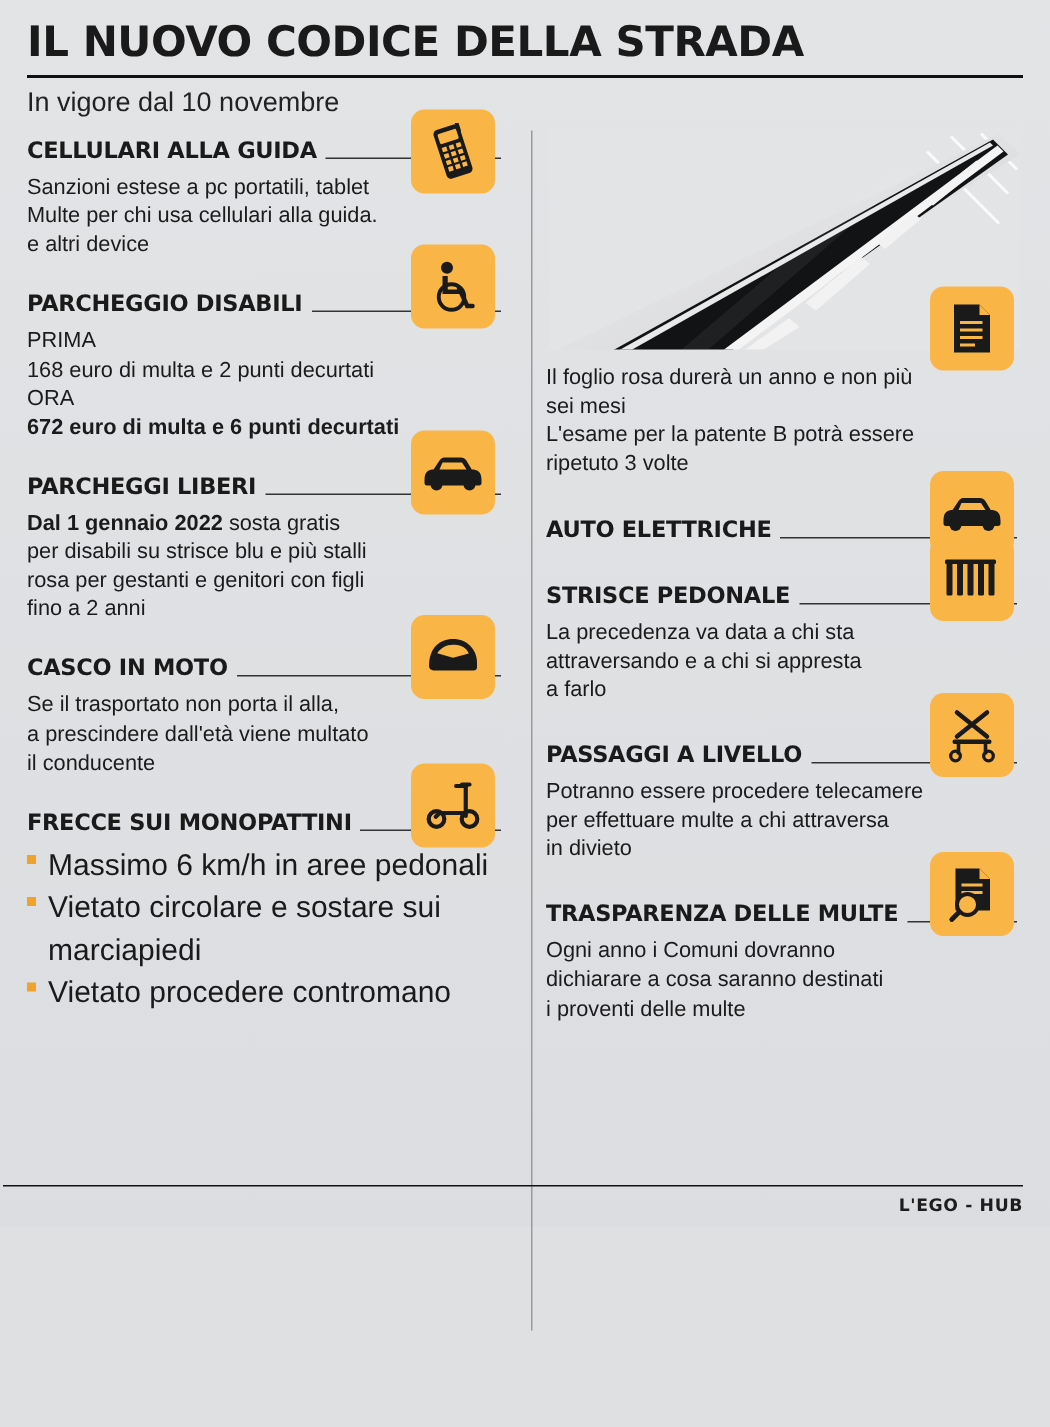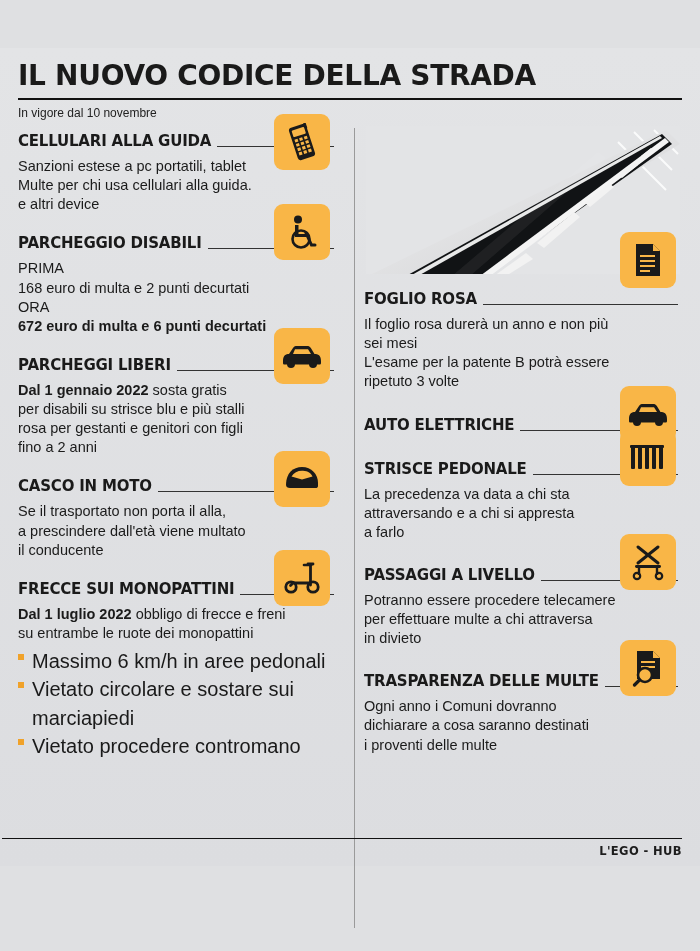--- a/index.html
+++ b/index.html
@@ -9,39 +9,38 @@
     background: #dfe0e2;
     color: #1a1a1a;
     overflow: hidden;
     position: relative;
   }
   .page {
     position: relative;
     width: 700px; height: 818px;
     background: linear-gradient(180deg,#e3e4e6 0%, #dcdde0 100%);
     padding: 14px 18px 0 18px;
-    margin-top: 48px;
   }
   
   .title {
     font-family: "DejaVu Sans", sans-serif;
     font-weight: bold;
     font-size: 28px;
     letter-spacing: -0.3px;
     line-height: 1;
     padding-bottom: 8px;
     white-space: nowrap;
   }
   .title-rule {
     border-bottom: 2px solid #111;
     width: 100%;
     margin-bottom: 6px;
   }
   .subtitle {
-    font-size: 12px;
+    font-size: 18px;
     color: #222;
     margin-bottom: 6px;
   }
 
   
   .cols {
     display: flex;
     position: relative;
     height: 838px;
   }
@@ -255,24 +254,20 @@
             <circle cx="29" cy="27" r="5.2" fill="none" stroke="#1a1a1a" stroke-width="2.8"></circle>
             <path d="M24 4 L29 4 M26.5 4 L26.5 25" stroke="#1a1a1a" stroke-width="2.8" stroke-linecap="round" fill="none"></path>
             <path d="M25.5 23 L9 23 L6.5 25.5" stroke="#1a1a1a" stroke-width="2.8" fill="none" stroke-linecap="round"></path>
             <path d="M20 5 L27 5" stroke="#1a1a1a" stroke-width="2.6" stroke-linecap="round"></path>
           </svg>
         </div>
         <div class="block-head">
           <span class="block-title">FRECCE SUI MONOPATTINI</span>
           <span class="head-rule"></span>
         </div>
-        <div class="block-body">
-          <p><span class="b">Dal 1 luglio 2022</span><span> obbligo di frecce e freni</span></p>
-          <p>su entrambe le ruote dei monopattini</p>
-        </div>
         <ul class="bullets">
           <li>Massimo 6 km/h in aree pedonali</li>
           <li>Vietato circolare e sostare sui marciapiedi</li>
           <li>Vietato procedere contromano</li>
         </ul>
       </div>
 
     </div>
 
     <div class="col-right">
@@ -318,24 +313,20 @@
           <svg width="30" height="36" viewBox="0 0 30 36">
             <path d="M3 2 L20 2 L27 9 L27 34 L3 34 Z" fill="#1a1a1a"></path>
             <path d="M20 2 L27 9 L20 9 Z" fill="#f9b647"></path>
             <g stroke="#f9b647" stroke-width="2">
               <line x1="7" y1="14" x2="22" y2="14"></line>
               <line x1="7" y1="19" x2="22" y2="19"></line>
               <line x1="7" y1="24" x2="22" y2="24"></line>
               <line x1="7" y1="29" x2="17" y2="29"></line>
             </g>
           </svg>
-        </div>
-        <div class="block-head">
-          <span class="block-title">FOGLIO ROSA</span>
-          <span class="head-rule"></span>
         </div>
         <div class="block-body">
           <p>Il foglio rosa durerà un anno e non più</p>
           <p>sei mesi</p>
           <p>L'esame per la patente B potrà essere</p>
           <p>ripetuto 3 volte</p>
         </div>
       </div>
 
       <div class="block" style="margin-top:18px;">

